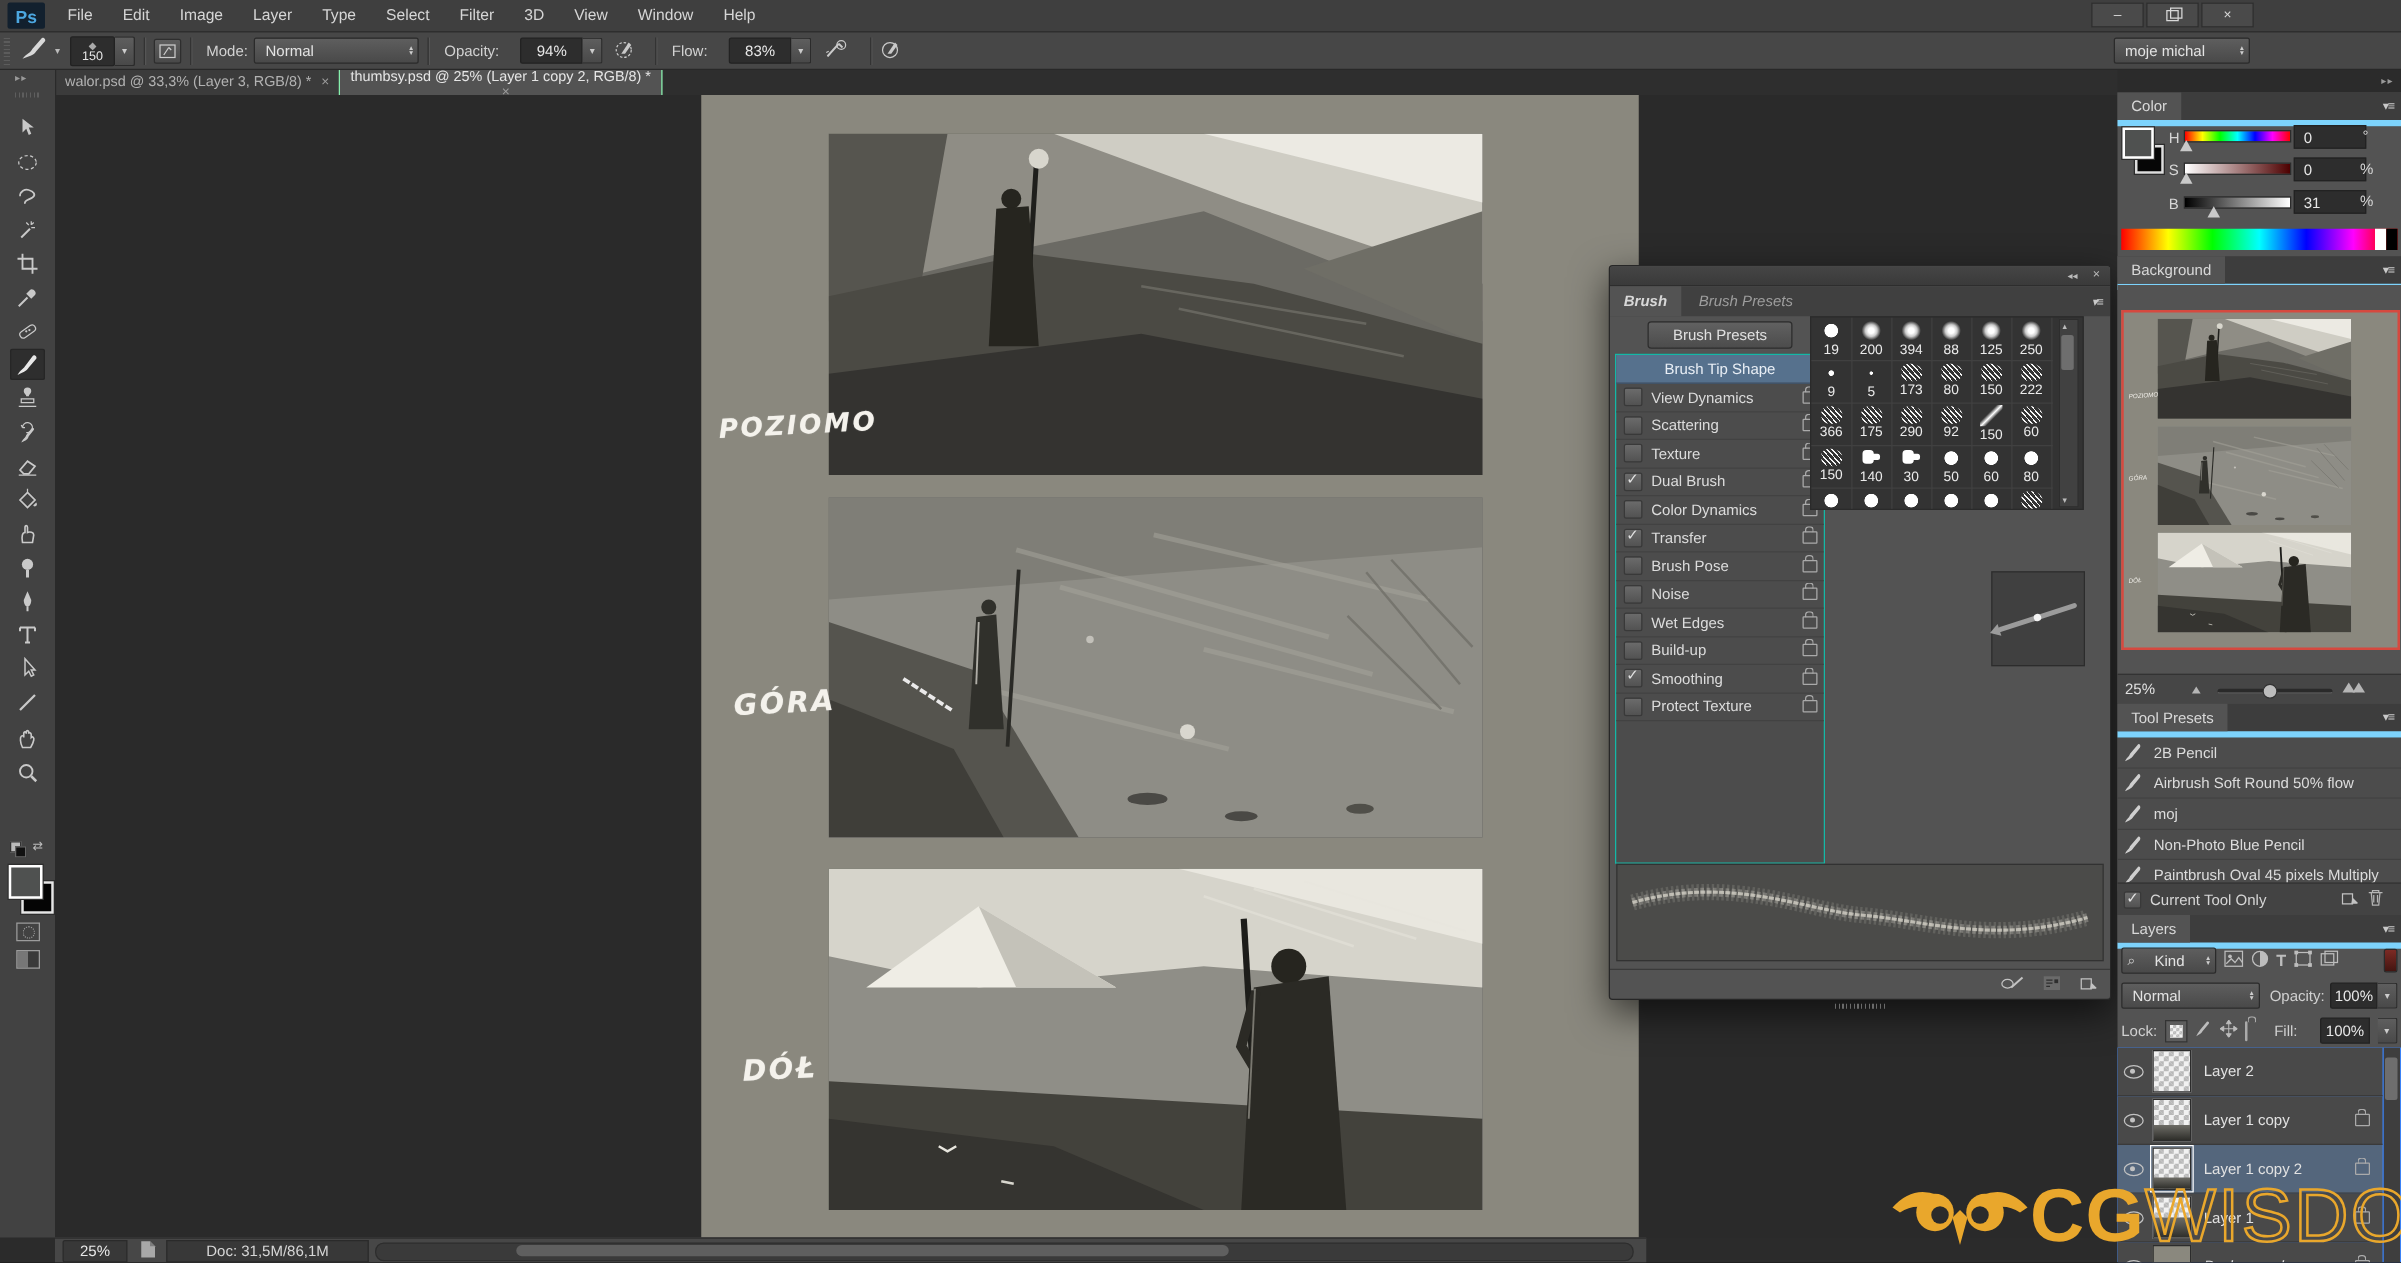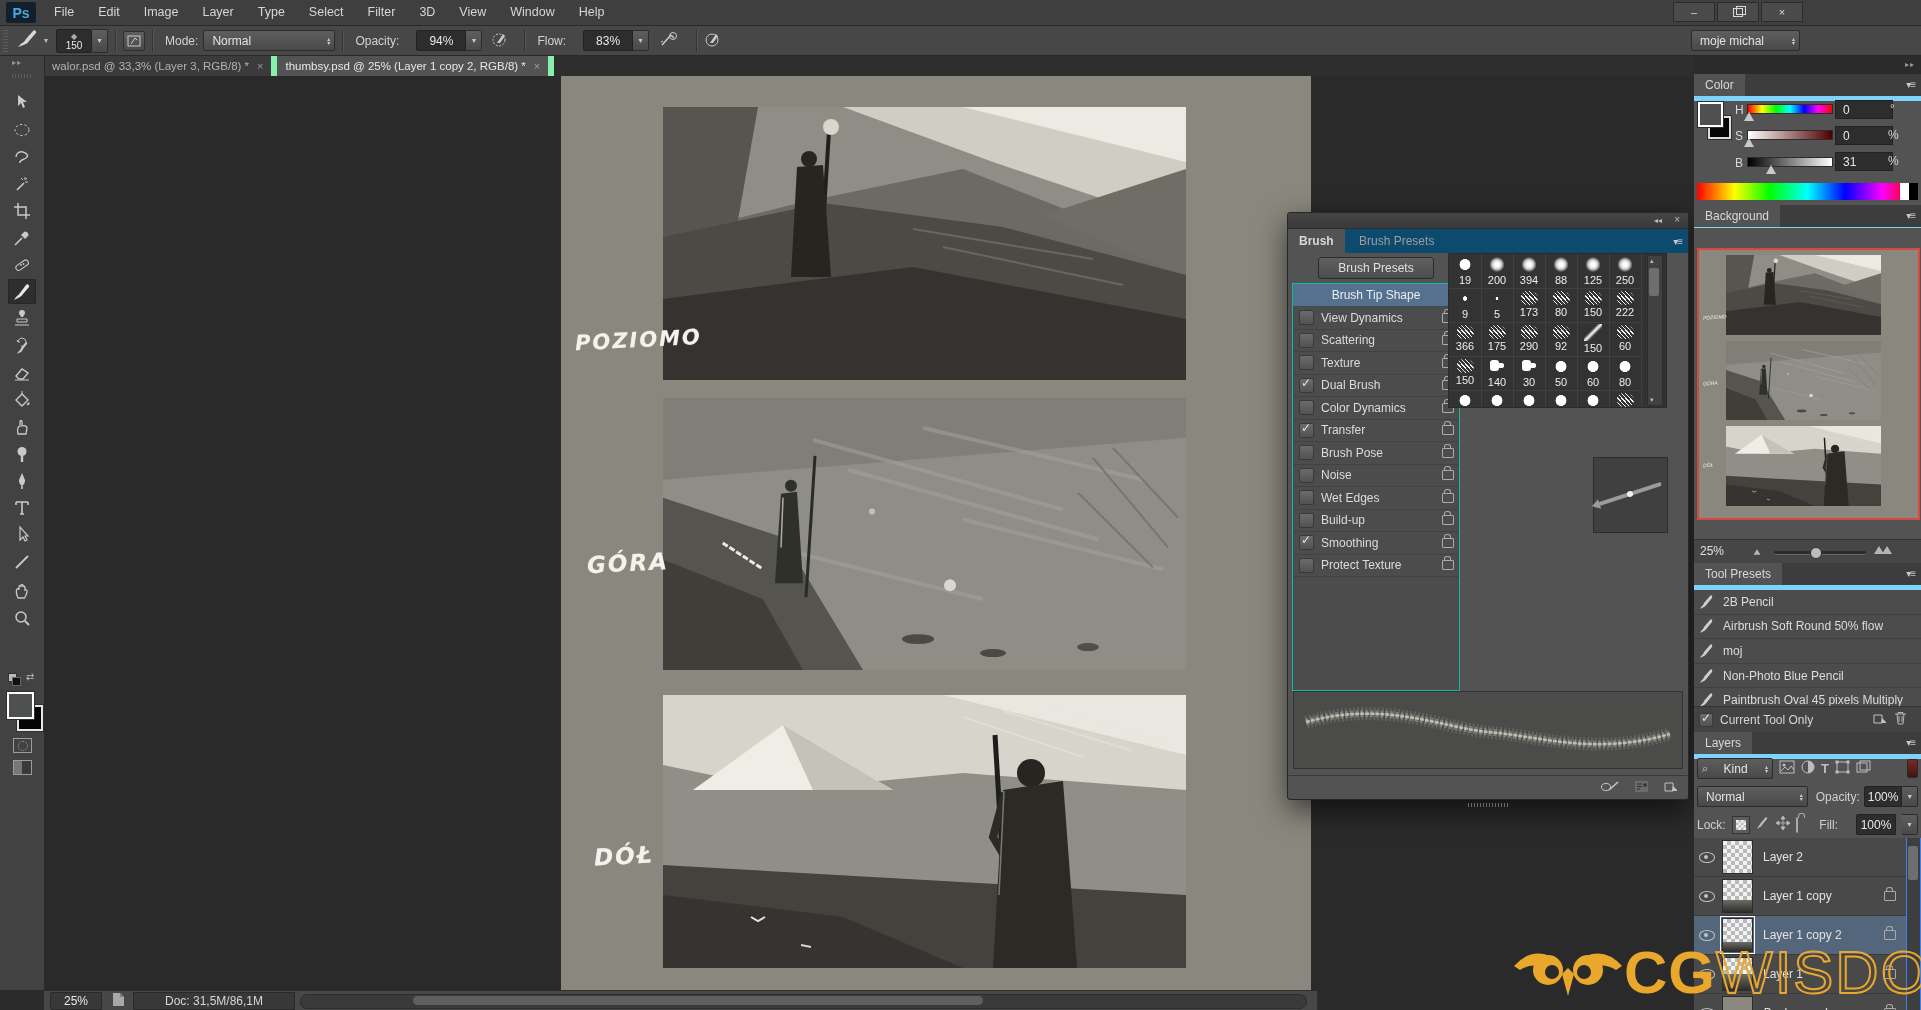--- a/index.html
+++ b/index.html
@@ -25,23 +25,23 @@
   .ps-select{height:19px;background:linear-gradient(#5e5e5e,#494949);border:1px solid #2b2b2b;border-radius:2px;
              display:flex;align-items:center;padding:0 4px 0 8px;color:#e3e3e3;}
   .updown{display:flex;flex-direction:column;line-height:4px;font-size:6px;color:#cfcfcf;margin-left:8px;}
   .dd-btn{width:15px;height:19px;background:linear-gradient(#5e5e5e,#494949);border:1px solid #2b2b2b;border-left:none;
           display:flex;align-items:center;justify-content:center;color:#ccc;font-size:8px;border-radius:0 2px 2px 0;}
   .val-field{height:19px;background:#2d2d2d;border:1px solid #222;display:flex;align-items:center;justify-content:center;color:#e8e8e8;border-radius:2px 0 0 2px;margin-left:12px;}
   .grip-v{width:5px;height:22px;margin-left:3px;background:repeating-linear-gradient(0deg,#5c5c5c 0 1px,transparent 1px 3px);}
 
   
   .tabbar{left:44px;top:56px;width:1877px;height:20px;background:#2e2e2e;display:flex;align-items:flex-end;}
-  .doctab{height:20px;display:flex;align-items:center;padding:0 8px;font-size:11.5px;border-right:6px solid #86efac;cursor:default;white-space:nowrap;}
+  .doctab{height:20px;display:flex;align-items:center;padding:0 8px;font-size:11.5px;border-right:1px solid #86efac;cursor:default;white-space:nowrap;}
   .doctab.inactive{background:#3b3b3b;color:#b2b2b2;}
-  .doctab.active{background:#535353;color:#e6e6e6;}
+  .doctab.active{background:#535353;color:#e6e6e6;flex-direction:column;}
   .tab-x{margin-left:8px;color:#9d9d9d;font-size:11px;}
 
   
   .toolbar{left:0;top:56px;width:44px;height:934px;background:#424242;border-right:1px solid #2a2a2a;}
   .tb-chev{position:absolute;left:12px;top:2px;color:#9a9a9a;font-size:8px;letter-spacing:1px;}
   .tb-grip{position:absolute;left:12px;top:18px;width:20px;height:4px;background:repeating-linear-gradient(90deg,#5e5e5e 0 1px,transparent 1px 3px);}
   .tool{position:absolute;left:8px;width:28px;height:25px;display:flex;align-items:center;justify-content:center;border-radius:2px;}
   .tool svg{display:block;}
   .tool.sel{background:#2e2e2e;box-shadow:inset 0 0 0 1px #262626;}
   .swatch-fg{position:absolute;left:7px;top:636px;width:23px;height:23px;background:#4f5150;border:2px solid #fff;box-shadow:0 0 0 1px #2e2e2e;z-index:2;}
@@ -76,21 +76,21 @@
   .eyeico:after{content:"";position:absolute;left:4px;top:2px;width:4px;height:4px;background:#c2c2c2;border-radius:50%;}
   .slider-track{height:3px;background:#2a2a2a;border-bottom:1px solid #6a6a6a;border-radius:2px;position:relative;}
   .fieldbox{background:#2d2d2d;border:1px solid #222;color:#e8e8e8;display:flex;align-items:center;padding:0 7px;}
 
   
   .brushpanel{left:1287px;top:212px;width:400px;height:586px;background:#535353;border:1px solid #272727;
               box-shadow:0 10px 30px rgba(0,0,0,.6);border-radius:3px;}
   .bp-title{height:15px;background:linear-gradient(#454545,#3a3a3a);border-bottom:1px solid #2d2d2d;position:relative;border-radius:3px 3px 0 0;}
   .bp-title .tchev{position:absolute;right:26px;top:3px;font-size:8px;color:#bbb;}
   .bp-title .tx{position:absolute;right:8px;top:1px;font-size:10px;color:#bbb;}
-  .bp-tabs{height:24px;background:#0c4a6e;position:relative;}
+  .bp-tabs{height:24px;background:#404040;position:relative;font-style:italic;}
   .bp-list{position:absolute;left:4px;top:70px;width:166px;height:406px;background:#4c4c4c;border:1px solid #14b8a6;}
   .bp-row{height:21.5px;display:flex;align-items:center;border-bottom:1px solid #424242;padding:0 5px 0 6px;gap:7px;font-size:12px;color:#dcdcdc;}
   .bp-row .lbl{flex:1;}
   .bp-tip{height:22px;background:#56718d;color:#e8eef5;display:flex;align-items:center;justify-content:center;border-bottom:1px solid #3c4c60;}
   .bgrid{position:absolute;left:160px;top:40px;width:217px;height:153px;background:#333;border:1px solid #2a2a2a;overflow:hidden;}
   .bgrid-inner{position:absolute;left:0;top:0;width:193px;}
   .bcell{position:absolute;width:32px;height:34px;border-right:1px solid #404040;border-bottom:1px solid #404040;
          display:flex;flex-direction:column;align-items:center;justify-content:flex-start;}
   .bcell .num{font-size:11px;color:#ececec;margin-top:1px;}
   .bic{width:18px;height:17px;margin-top:2px;flex:none;}

